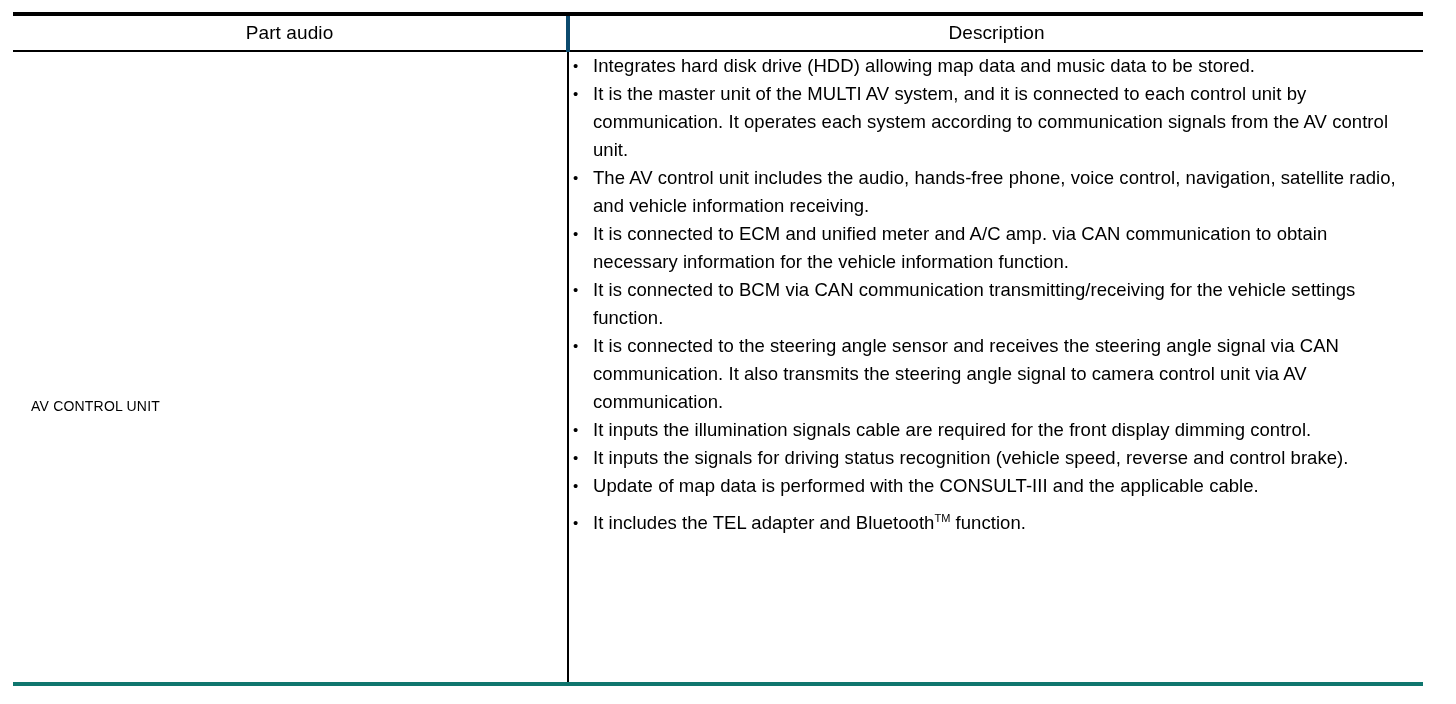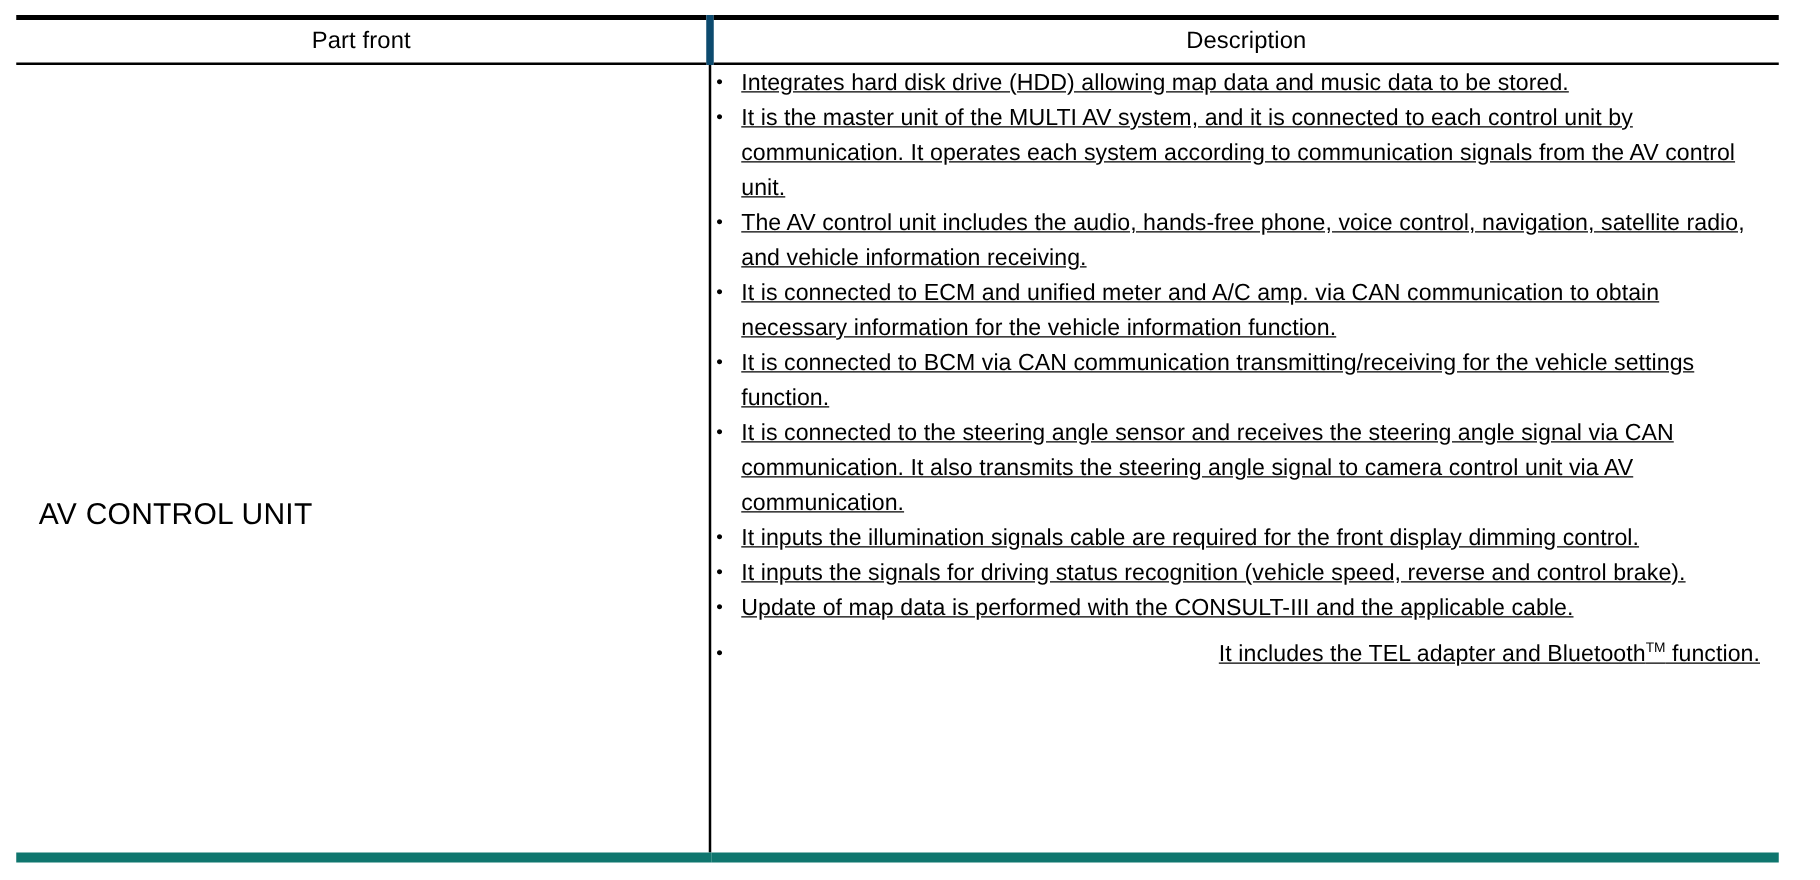--- a/index.html
+++ b/index.html
@@ -40,42 +40,41 @@
     border-bottom: 2px solid #000;
     padding: 0;
     height: 34px;
     vertical-align: middle;
     font-weight: normal;
     font-size: 19px;
     letter-spacing: 0.1px;
     text-align: center;
   }
   .spec-table thead tr.header-row > th.col-desc {
-    border-left: 6px solid #0c4a6e;
+    border-left: 4px solid #0c4a6e;
   }
 
   .spec-table tbody tr.body-row > td {
-    border-bottom: 8px solid #0f766e;
+    border-bottom: 4px solid #0f766e;
     padding: 0;
     vertical-align: top;
-    text-decoration: underline;
   }
   .spec-table tbody tr.body-row > td.cell-desc {
     border-left: 2px solid #000;
   }
 
   .part-name-cell {
     position: relative;
     height: 630px;
   }
   .part-name-text {
     position: absolute;
     left: 18px;
     top: 346px;
-    font-size: 24px;
+    font-size: 14px;
     letter-spacing: 0.2px;
     white-space: nowrap;
   }
 
   .desc-cell {
     padding: 8px 10px 10px 14px;
   }
 
   ul.bullet-list {
     list-style: none;
@@ -94,21 +93,20 @@
   ul.bullet-list > li::before {
     content: "\2022";
     position: absolute;
     left: 4px;
     top: 0;
     font-size: 15px;
     line-height: 28px;
   }
   ul.bullet-list > li.spaced-before {
     margin-top: 9px;
-    text-align: right;
   }
 
   sup.tm {
     font-size: 11px;
     vertical-align: super;
     line-height: 0;
     letter-spacing: 0;
   }
 </style>
 </head>
@@ -116,21 +114,21 @@
 
 <div class="page">
 
   <table class="spec-table">
     <colgroup>
       <col class="col-part">
       <col class="col-desc">
     </colgroup>
     <thead>
       <tr class="header-row">
-        <th class="col-part">Part front</th>
+        <th class="col-part">Part audio</th>
         <th class="col-desc">Description</th>
       </tr>
     </thead>
     <tbody>
       <tr class="body-row">
         <td class="cell-part">
           <div class="part-name-cell">
             <span class="part-name-text">AV CONTROL UNIT</span>
           </div>
         </td>

